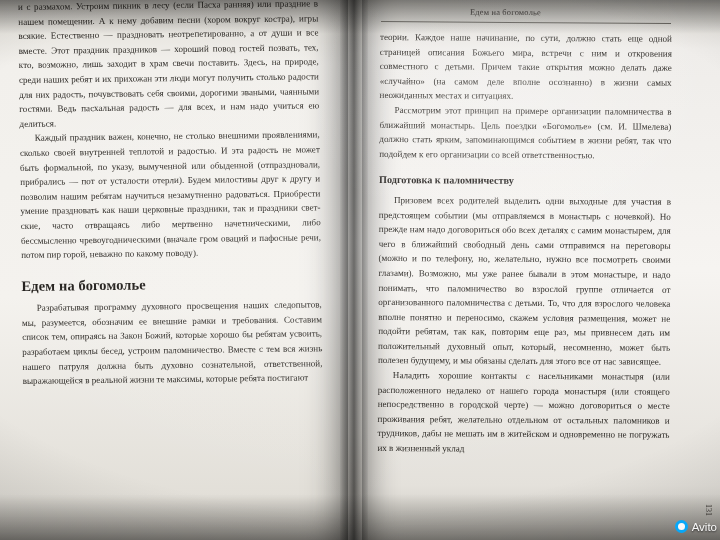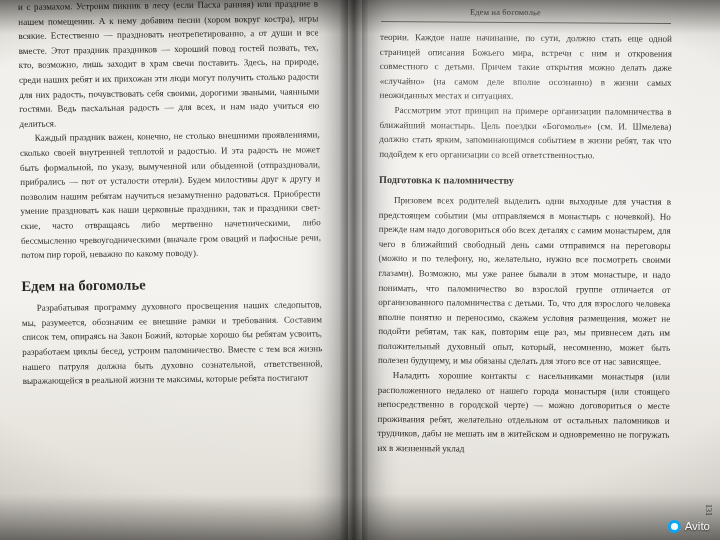--- a/index.html
+++ b/index.html
@@ -152,23 +152,24 @@
     top: -60px;
     width: 420px;
     height: 300px;
     background: radial-gradient(closest-side, rgba(255,255,255,0.22), rgba(255,255,255,0));
     pointer-events: none;
   }
 
   
   .watermark {
     position: absolute;
-    right: 10px;
+    right: 3px;
     bottom: 7px;
     display: flex;
+    align-items: center;
     gap: 4px;
     font-family: "Liberation Sans", sans-serif;
     font-size: 11.5px;
     color: #ffffff;
     text-shadow: 0 1px 2px rgba(0,0,0,0.7);
     opacity: 0.95;
   }
   .wm-dot {
     width: 13px;
     height: 13px;

